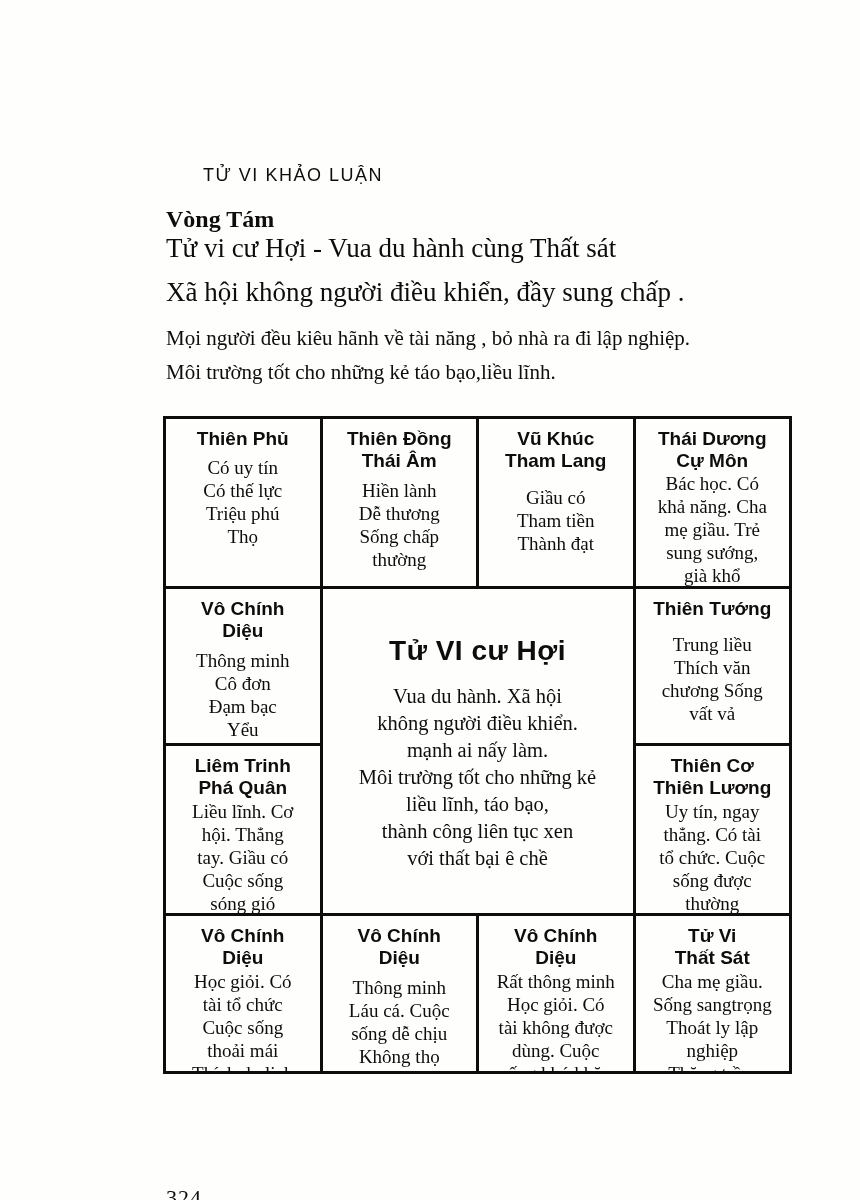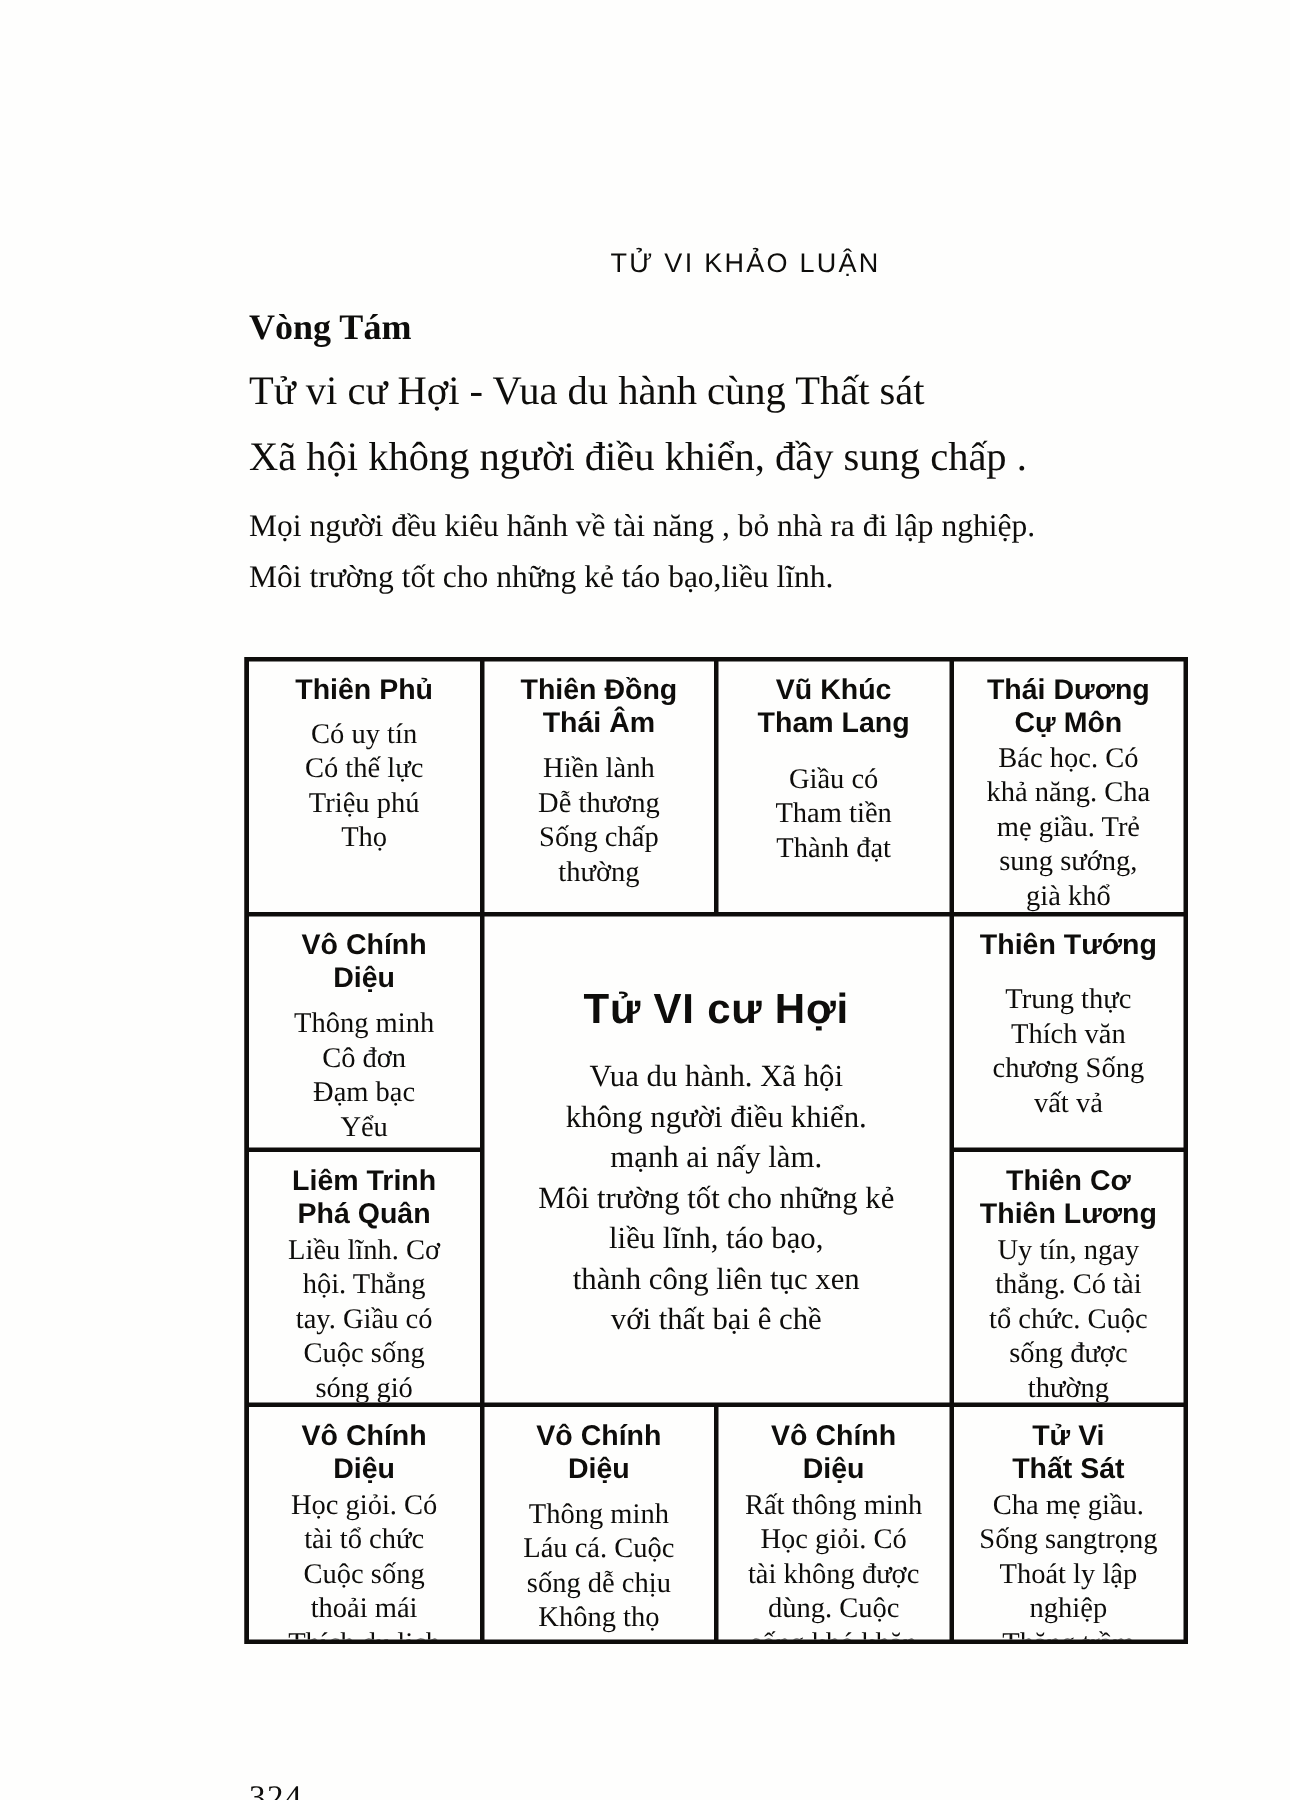--- a/index.html
+++ b/index.html
@@ -14,53 +14,52 @@
     background: #fefefd;
     color: #0e0d0b;
     overflow: hidden;
   }
   
   .page-header {
     position: absolute;
     left: 163px;
     top: 165px;
     width: 628px;
-    text-align: center;
+    text-align: left;
     font: 18px/1.2 "Liberation Sans", sans-serif;
     letter-spacing: 1.5px;
     padding-left: 40px; 
     box-sizing: border-box;
   }
   
   .intro {
     position: absolute;
     left: 166px;
     top: 206px;
     width: 626px;
     font-family: "Liberation Serif", serif;
   }
   .section-title {
     font-size: 24px;
     font-weight: bold;
-    margin-bottom: 12px;
   }
   .intro-line {
     font-size: 27px;
     margin-bottom: 13px;
   }
   .intro-para {
     font-size: 21px;
     line-height: 34px;
     white-space: pre-line;
   }
   
   .chart {
     position: absolute;
     left: 163px;
-    top: 438px;
+    top: 416px;
     width: 629px;
     height: 658px;
     box-sizing: border-box;
     border: 3px solid #0e0d0b;
     background: #0e0d0b;
     display: grid;
     grid-template-columns: repeat(4, 1fr);
     grid-template-rows: 167px 154px 167px 1fr;
     gap: 3px;
   }
@@ -172,21 +171,21 @@
 không người điều khiển.
 mạnh ai nấy làm.
 Môi trường tốt cho những kẻ
 liều lĩnh, táo bạo,
 thành công liên tục xen
 với thất bại ê chề</div>
     </div>
 
     <div class="cell tall">
       <div class="cell-title">Thiên Tướng</div>
-      <div class="cell-body">Trung thực
+      <div class="cell-body">Trung liều
 Thích văn
 chương Sống
 vất vả</div>
     </div>
 
     <div class="cell">
       <div class="cell-title">Liêm Trinh
 Phá Quân</div>
       <div class="cell-body" style="padding-top:1px">Liều lĩnh. Cơ
 hội. Thẳng

